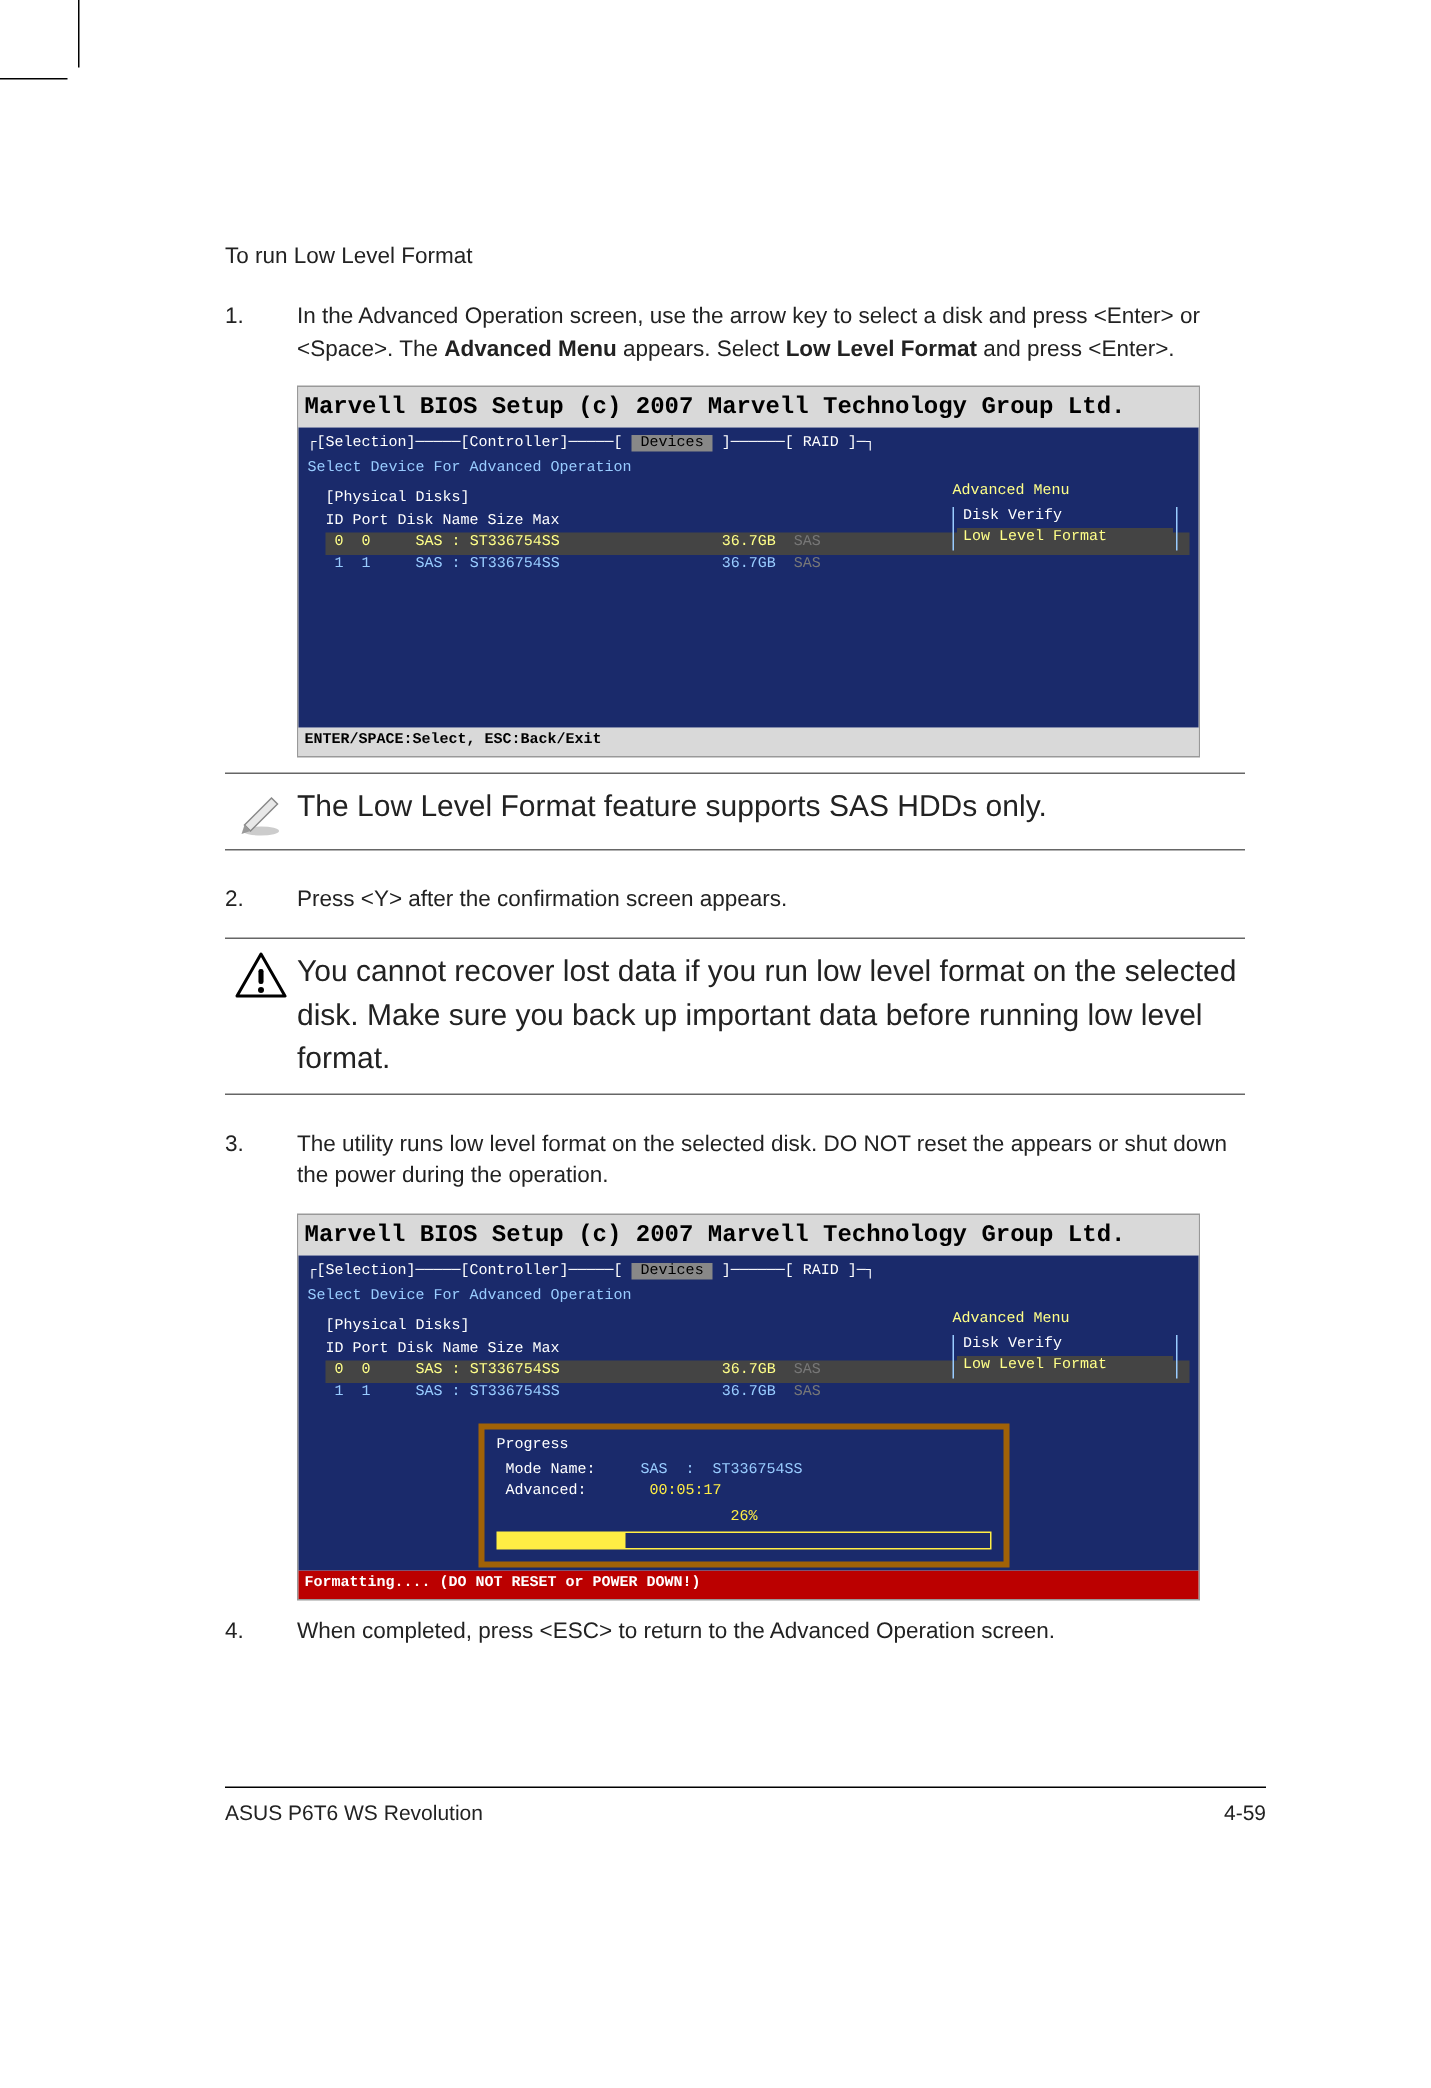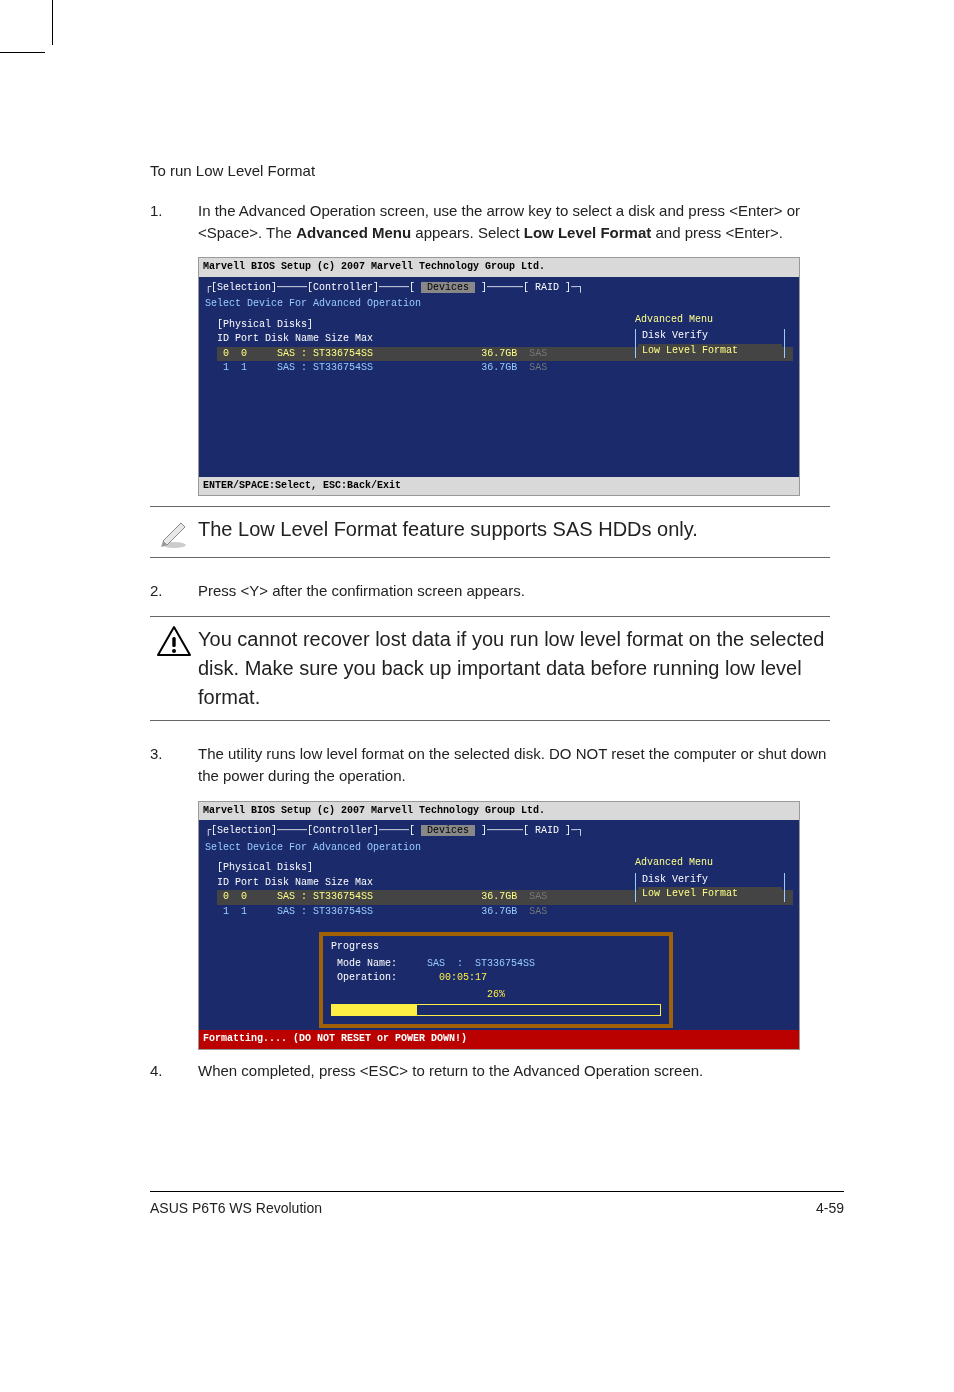--- a/index.html
+++ b/index.html
@@ -43,21 +43,21 @@
     font-family: "Courier New", monospace;
     font-size: 10px;
     color: #ddd;
     border: 1px solid #999;
   }
   .bios .titlebar {
     background: #d9d9d9;
     color: #000;
     font-weight: bold;
     padding: 2px 4px;
-    font-size: 10px;
+    font-size: 16px;
   }
   .bios .main {
     background: #1a2a6b;
     padding: 4px 6px 6px 6px;
     min-height: 190px;
     position: relative;
   }
   .bios .statusbar {
     background: #d9d9d9;
     color: #000;
@@ -195,21 +195,21 @@
           <rect x="16.3" y="12" width="3.4" height="10" rx="1.5" fill="#000"></rect>
           <circle cx="18" cy="26" r="2" fill="#000"></circle>
         </svg>
       </div>
       <div class="txt">You cannot recover lost data if you run low level format on the selected disk. Make sure you back up important data before running low level format.</div>
     </div>
 
     <ol class="steps">
       <li>
         <div class="num">3.</div>
-        <div class="body">The utility runs low level format on the selected disk. DO NOT reset the computer or shut down the power during the operation.</div>
+        <div class="body">The utility runs low level format on the selected disk. DO NOT reset the appears or shut down the power during the operation.</div>
       </li>
     </ol>
 
     <div class="bios">
       <div class="titlebar">Marvell BIOS Setup (c) 2007 Marvell Technology Group Ltd.</div>
       <div class="main" style="min-height:200px;">
         <div class="tabs">
           ┌<span>[Selection]</span>─────<span>[Controller]</span>─────[ <span class="sel">Devices</span> ]──────<span>[  RAID  ]</span>─┐
         </div>
         <div class="subtitle">Select Device For Advanced Operation</div>
@@ -220,21 +220,21 @@
         <div class="menu">
           <div class="mtitle">Advanced Menu</div>
           <div class="mbox">
             <div class="mitem">Disk Verify</div>
             <div class="mitem selected">Low Level Format</div>
           </div>
         </div>
         <div class="progress-box">
           <div class="plabel">Progress</div>
           <div class="pline"> <span>Mode Name:</span>     <span style="color:#9cf">SAS  :  ST336754SS</span></div>
-          <div class="pline"> <span>Operation:</span>       <span class="yellow">00:05:17</span></div>
+          <div class="pline"> <span>Advanced:</span>       <span class="yellow">00:05:17</span></div>
           <div class="pct">26%</div>
           <div class="bar">
               <div class="fill"></div>
             </div>
         </div>
       </div>
       <div class="statusbar red">Formatting.... (DO NOT RESET or POWER DOWN!)</div>
     </div>
 
     <ol class="steps">

